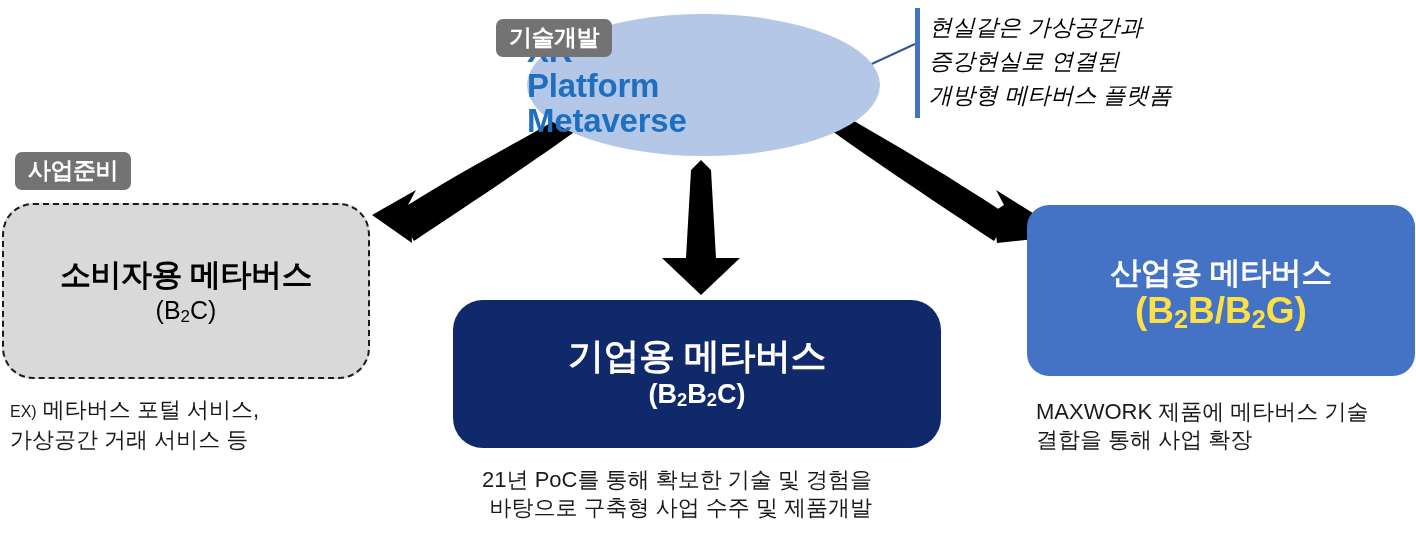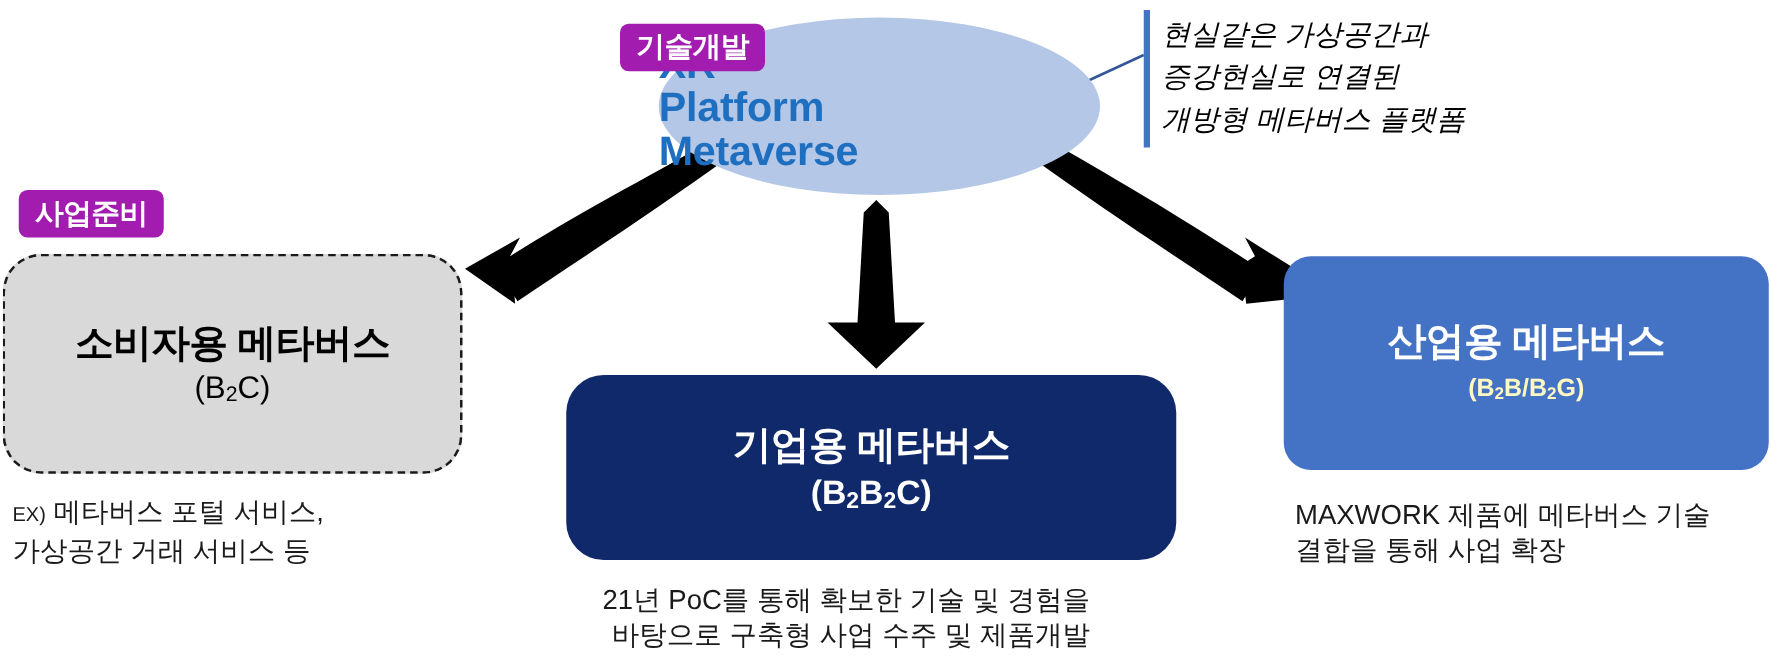--- a/index.html
+++ b/index.html
@@ -46,21 +46,21 @@
     font-weight: bold;
     font-size: 33px;
     line-height: 35px;
     letter-spacing: -0.2px;
     white-space: nowrap;
   }
 
   
   .badge {
     position: absolute;
-    background: #a21caf;
+    background: #737373;
     color: #ffffff;
     font-weight: bold;
     font-size: 23px;
     line-height: 23px;
     border-radius: 7px;
     padding: 7px 13px 8px 13px;
     white-space: nowrap;
     z-index: 6;
     letter-spacing: -0.5px;
   }
@@ -102,33 +102,33 @@
   #box-b2c .sub   { color: #000000; font-size: 25px; line-height: 32px; font-weight: normal; }
 
   #box-b2b2c {
     left: 453px;
     top: 300px;
     width: 488px;
     height: 148px;
     background: #10296b;
     border-radius: 30px;
   }
-  #box-b2b2c .title { color: #ffffff; font-size: 31px; line-height: 40px; }
+  #box-b2b2c .title { color: #ffffff; font-size: 36px; line-height: 40px; }
   #box-b2b2c .sub   { color: #ffffff; font-size: 27px; line-height: 36px; }
 
   #box-b2b {
     left: 1027px;
     top: 205px;
     width: 388px;
     height: 171px;
     background: #4472c4;
     border-radius: 22px;
   }
   #box-b2b .title { color: #ffffff; font-size: 31px; line-height: 40px; }
-  #box-b2b .sub   { color: #fef9c3; font-size: 20px; line-height: 36px; }
+  #box-b2b .sub   { color: #fde047; font-size: 37px; line-height: 36px; }
 
   sub {
     font-size: 0.68em;
     vertical-align: -0.18em;
     line-height: 0;
   }
 
   
   .caption {
     position: absolute;

